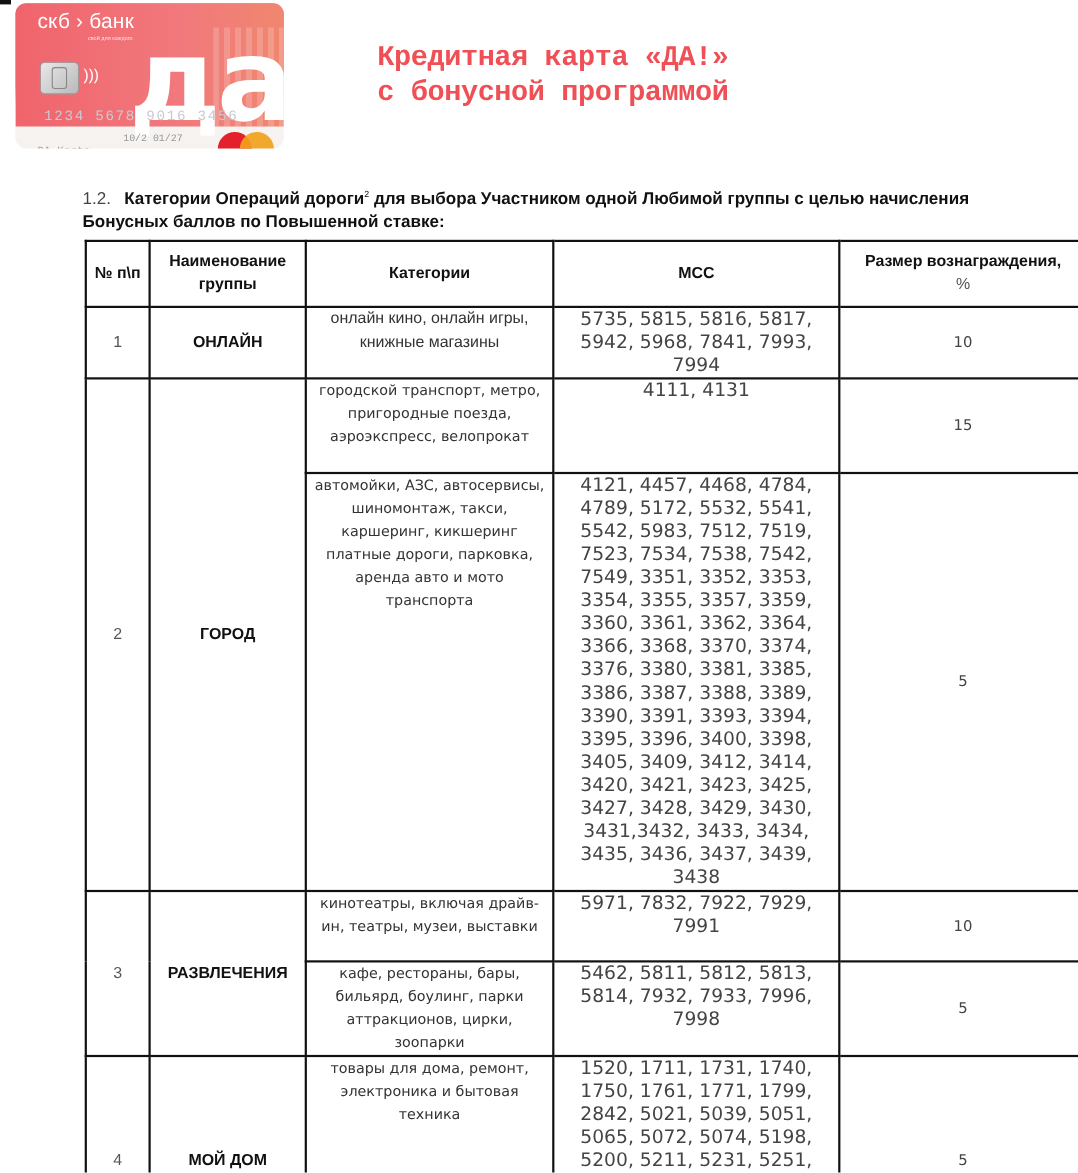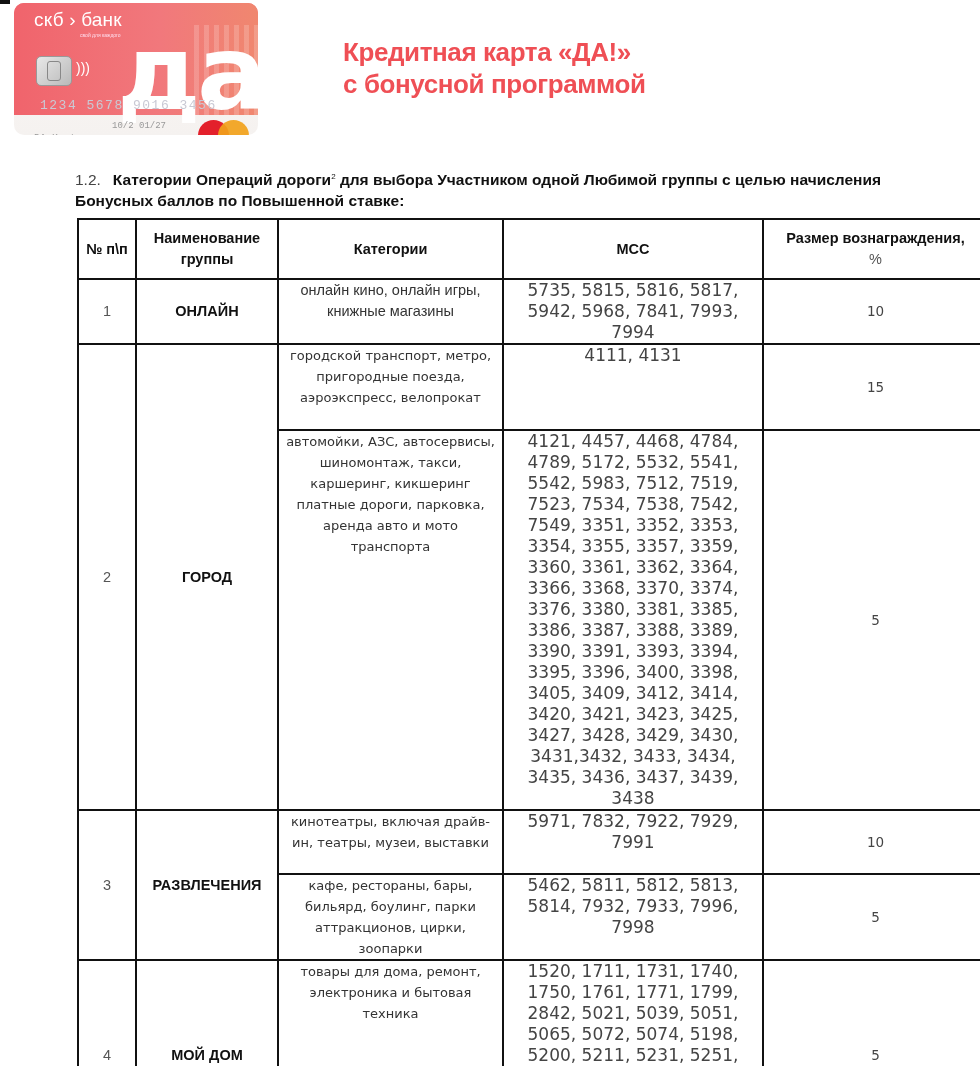--- a/index.html
+++ b/index.html
@@ -20,21 +20,21 @@
   .card-chip::before { content:""; position:absolute; left:10px; top:4px; width:12px; height:18px; border:1px solid #888; border-radius:3px; }
   .card-contactless { position:absolute; left:62px; top:57px; font-size:14px; color:#fff; }
   .card-da { position:absolute; left:103px; top:18px; font-size:104px; line-height:104px; font-weight:bold; color:#fff; letter-spacing:-4px; font-family:"DejaVu Sans", sans-serif; }
   .card-number { position:absolute; left:26px; top:95px; font-size:13px; color:#c9c9d4; letter-spacing:1.5px; font-family:"Liberation Mono", monospace; }
   .card-exp { position:absolute; left:98px; top:118px; font-size:9px; color:#999; font-family:"Liberation Mono", monospace; }
   .card-holder { position:absolute; left:20px; top:130px; font-size:10px; color:#999; font-family:"Liberation Mono", monospace; }
   .mc { position:absolute; top:117px; width:31px; height:31px; border-radius:50%; }
   .mc-red { left:184px; background:#e3202b; }
   .mc-orange { left:204px; background:#f1a21b; opacity:0.92; }
 
-  .title { position:absolute; left:343px; top:36px; font-size:26px; line-height:32px; font-weight:bold; color:#ef4f55; font-family:Liberation Sans, sans-serif; letter-spacing:-0.4px; }
+  .title { position:absolute; left:343px; top:36px; font-size:26px; line-height:32px; font-weight:bold; color:#ef4f55; font-family:Liberation Mono, monospace; letter-spacing:-0.4px; }
 
   .intro { position:absolute; left:75px; top:166px; width:845px; font-size:15.5px; line-height:21px; color:#111; }
   .intro .num { font-weight:normal; color:#444; margin-right:12px;margin-top:24px; }
   .intro .b { font-weight:bold; }
   .intro sup { font-size:8px; font-weight:normal; }
 
   table.tbl { position:absolute; left:51px; top:218px; width:910px; border-collapse:collapse; table-layout:fixed; font-family:"Liberation Sans", sans-serif;margin-left:26px; }
   .tbl th, .tbl td { border:2px solid #111; text-align:center; vertical-align:top; padding:0 4px; font-size:14.5px; line-height:21px; color:#333; }
   .tbl th { font-weight:bold; color:#111; vertical-align:middle; height:58px; }
   .tbl th .light { font-weight:normal; color:#555; }

